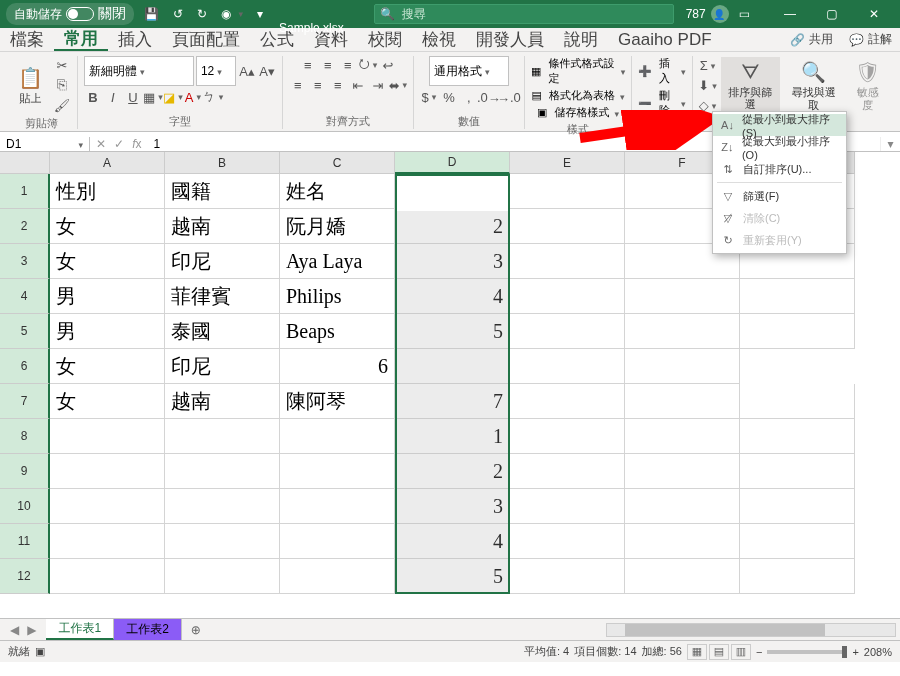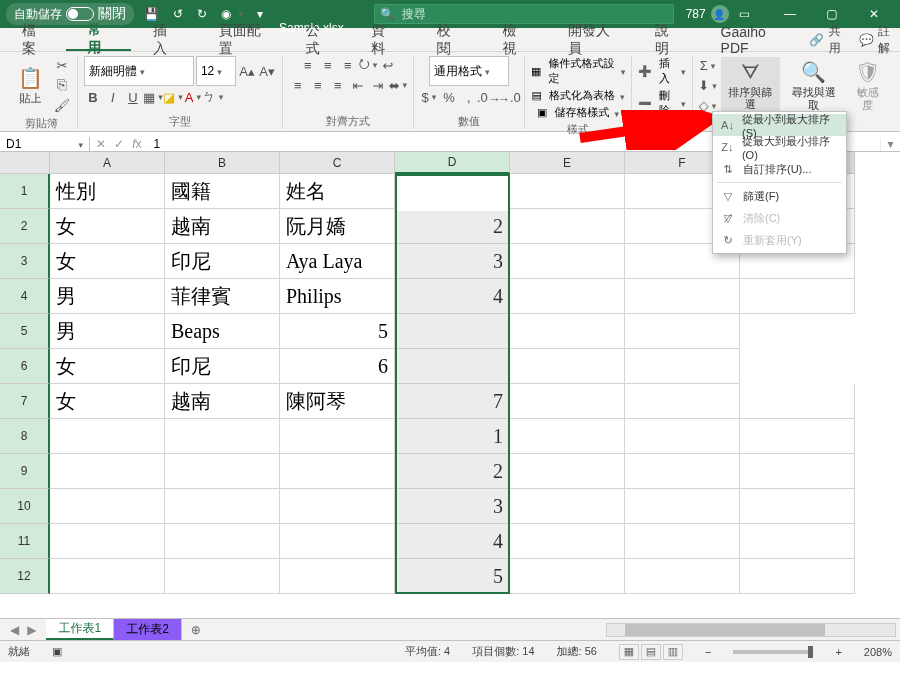--- a/index.html
+++ b/index.html
@@ -42,25 +42,25 @@
 
 
 .tabs-row {
   height: 24px;
   background: #f3f2f1;
   display: flex;
   align-items: stretch;
   border-bottom: 1px solid #d6d6d6;
 }
 .tab {
-  padding: 0 22px;
+  padding: 0 10px;
   display: flex;
   align-items: center;
   color: #444;
-  font-size: 14px;
+  font-size: 17px;
   cursor: pointer;
 }
 .tab.active { color: #217346; border-bottom: 2px solid #217346; font-weight: 600; }
 .tabs-spacer { flex: 1; }
 .tab-btn-right { display: flex; align-items: center; padding: 0 8px; color: #444; gap: 4px; }
 
 
 .ribbon {
   height: 80px;
   background: #f3f2f1;
@@ -172,21 +172,21 @@
 .sheet-scrollbar { flex: 1; display: flex; align-items: center; justify-content: flex-end; padding-right: 4px; }
 .h-scroll { flex: 1; max-width: 290px; height: 14px; background: #e8e8e8; border: 1px solid #ccc; position: relative; margin-left: auto; }
 .h-scroll-thumb { position: absolute; left: 18px; top: 0; bottom: 0; width: 200px; background: #c1c1c1; }
 
 
 .status-bar {
   height: 22px; background: #f3f2f1; border-top: 1px solid #c1c1c1;
   display: flex; align-items: center; padding: 0 8px; font-size: 11px; color: #444;
   justify-content: space-between;
 }
-.status-left, .status-right { display: flex; align-items: center; gap: 22px; }
+.status-left, .status-right { display: flex; align-items: center; gap: 5px; }
 .view-btns { display: flex; gap: 2px; }
 .view-btn { width: 20px; height: 16px; border: 1px solid #ccc; display: flex; align-items: center; justify-content: center; color: #666; }
 .zoom-slider { width: 80px; height: 4px; background: #c1c1c1; position: relative; }
 .zoom-slider::after { content: ""; position: absolute; right: 0; top: -4px; width: 5px; height: 12px; background: #666; }
 
 
 .dropdown {
   position: absolute;
   top: 111px;
   left: 712px;
@@ -469,20 +469,21 @@
         <div class="cell colB">菲律賓</div>
         <div class="cell colC">Philips</div>
         <div class="cell colD num">4</div>
         <div class="cell colE"></div>
         <div class="cell colF"></div>
         <div class="cell colG"></div>
       </div>
       <div class="row">
         <div class="row-head sel">5</div>
         <div class="cell colA">男</div>
+        <div class="cell colB">泰國</div>
         <div class="cell colC">Beaps</div>
         <div class="cell colD num">5</div>
         <div class="cell colE"></div>
         <div class="cell colF"></div>
         <div class="cell colG"></div>
       </div>
       <div class="row">
         <div class="row-head sel">6</div>
         <div class="cell colA">女</div>
         <div class="cell colB">印尼</div>

